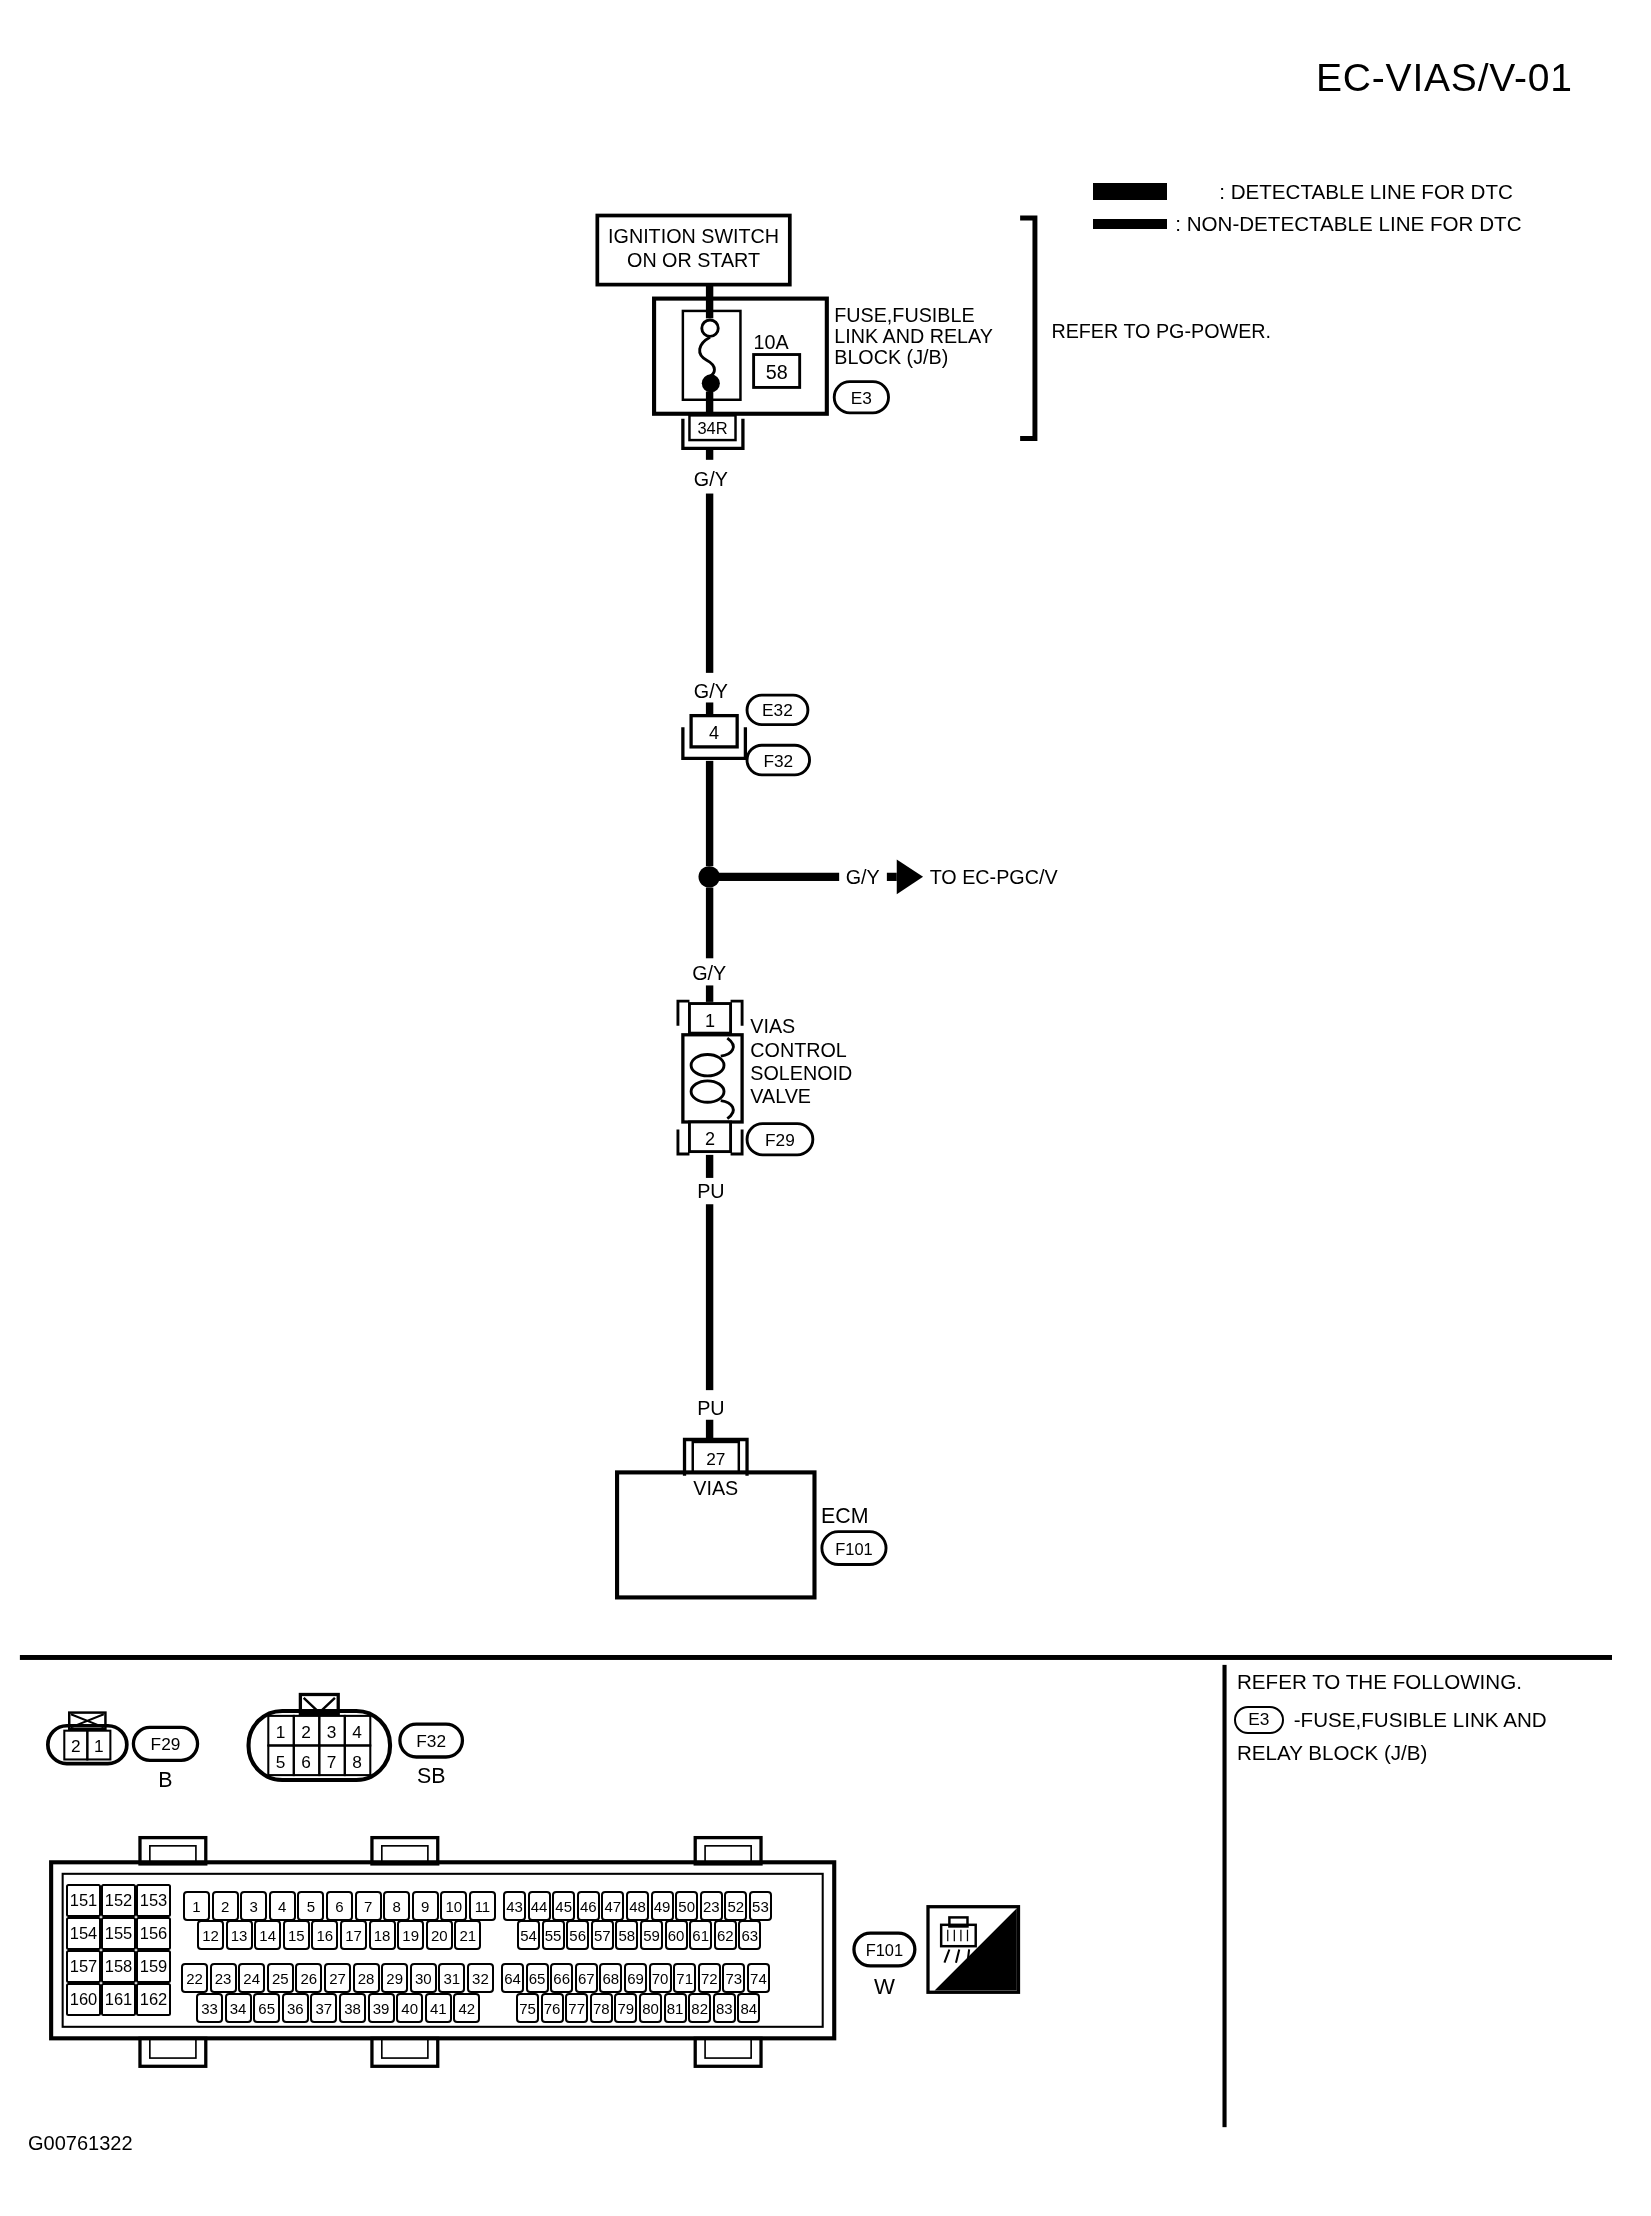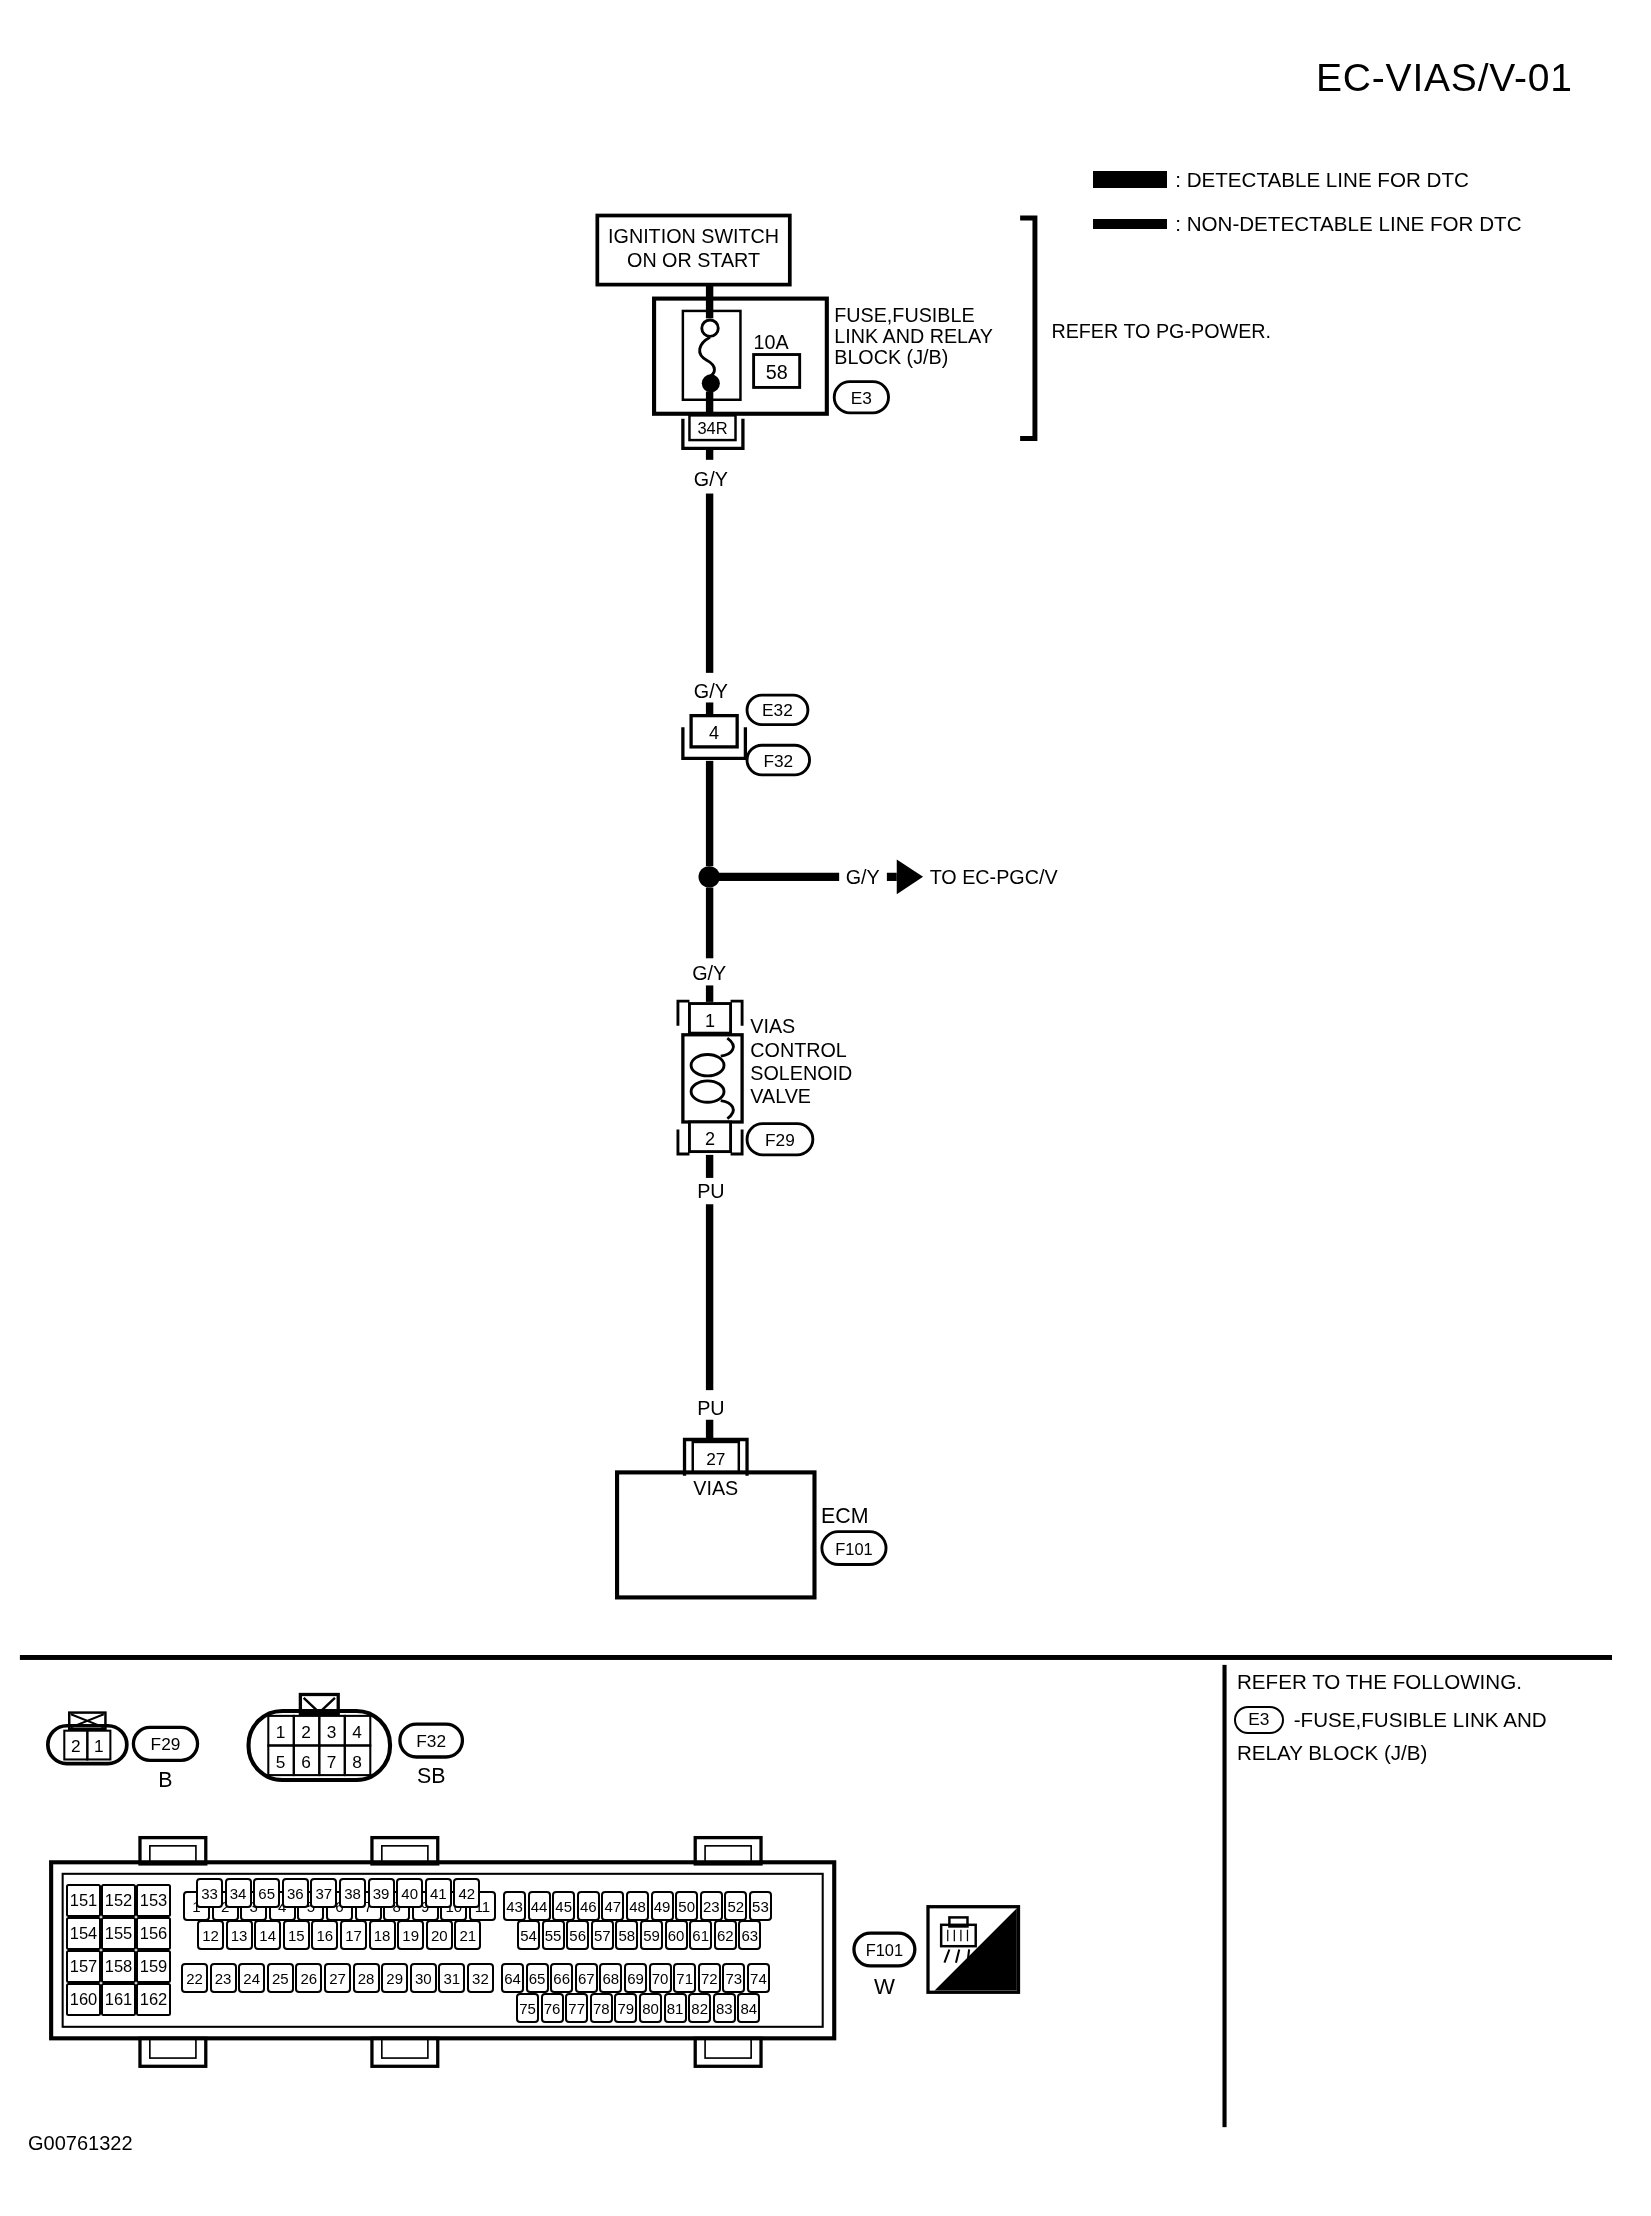--- a/index.html
+++ b/index.html
@@ -6,21 +6,21 @@
   #page{position:relative;width:1612px;height:2216px;background:#ffffff;overflow:hidden;
         font-family:"Liberation Sans",sans-serif;color:#000;}
   svg text{font-family:"Liberation Sans",sans-serif;fill:#000;}
   .tm{text-anchor:middle;}
   #schem{position:absolute;left:0;top:0;}
   
   #title{position:absolute;left:1316px;top:56px;width:313px;font-size:39px;letter-spacing:0.8px;white-space:nowrap;}
   .legend-row{position:absolute;left:1093px;display:flex;align-items:flex-start;white-space:nowrap;}
   .legend-bar{width:74px;background:#000;margin-right:8.2px;flex:0 0 auto;}
   .legend-text{font-size:20.6px;line-height:23px;}
-  #legend1{top:168px;} #legend1 .legend-bar{height:17.3px;margin-top:2.5px;}
+  #legend1{top:180px;gap:44px;} #legend1 .legend-bar{height:17.3px;margin-top:2.5px;}
   #legend2{top:212px;} #legend2 .legend-bar{height:10.7px;margin-top:6.6px;}
   
   #ref-line1{position:absolute;left:1237px;top:1670px;font-size:20.6px;white-space:nowrap;}
   #ref-row2{position:absolute;left:1234px;top:1706px;display:flex;align-items:center;white-space:nowrap;}
   .pill-e3{display:inline-block;border:2.9px solid #000;border-radius:822px;padding:0.8px 12.3px 2.5px 12.3px;
            font-size:17.3px;margin-right:10px;}
   #ref-row2 .txt{font-size:20.6px;}
   #ref-line3{position:absolute;left:1237px;top:1741px;font-size:20.6px;white-space:nowrap;}
   #figure-code{position:absolute;left:28px;top:2132px;font-size:20px;}
   
@@ -258,21 +258,21 @@
       <span class="pa">24</span>
       <span class="pa">25</span>
       <span class="pa">26</span>
       <span class="pa">27</span>
       <span class="pa">28</span>
       <span class="pa">29</span>
       <span class="pa">30</span>
       <span class="pa">31</span>
       <span class="pa">32</span>
     </div>
-  <div class="pstrip" style="left:196px;top:1878px">
+  <div class="pstrip" style="left:196px;top:1993px">
       <span class="pa">33</span>
       <span class="pa">34</span>
       <span class="pa">65</span>
       <span class="pa">36</span>
       <span class="pa">37</span>
       <span class="pa">38</span>
       <span class="pa">39</span>
       <span class="pa">40</span>
       <span class="pa">41</span>
       <span class="pa">42</span>

